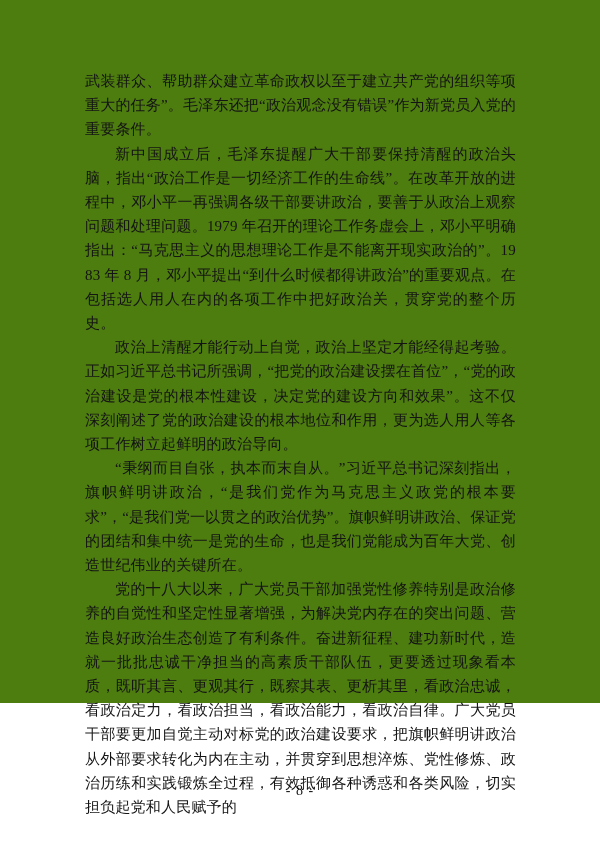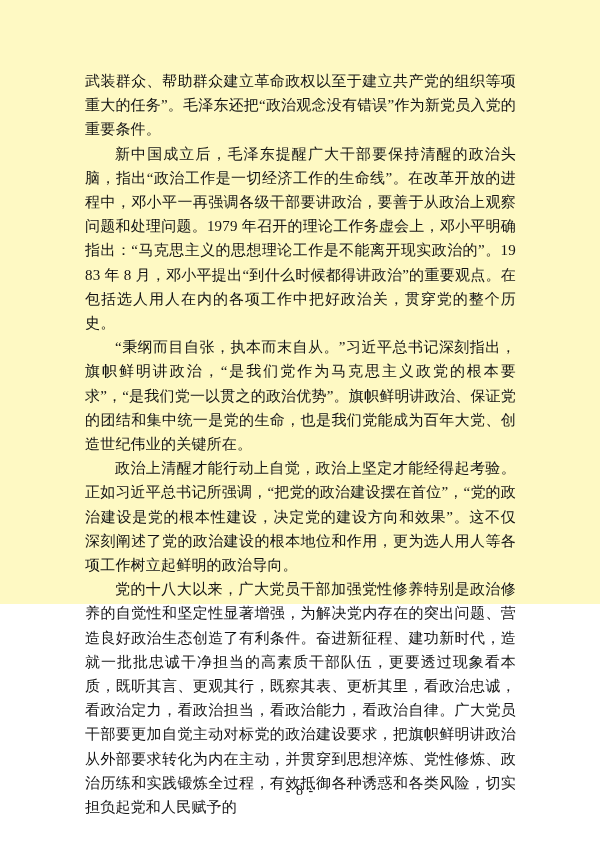--- a/index.html
+++ b/index.html
@@ -8,22 +8,22 @@
   }
   body {
     width: 600px;
     height: 849px;
     background: #ffffff;
     overflow: hidden;
   }
   .page {
     position: relative;
     width: 600px;
-    height: 604px;
-    background: #fef9c3;
+    height: 703px;
+    background: #4d7c0f;
     color: #141414;
     font-family: "Liberation Serif", "DejaVu Serif", serif;
   }
   .content {
     position: absolute;
     left: 85px;
     top: 69px;
     width: 431px;
     text-align: justify;
     text-justify: inter-ideograph;
@@ -50,18 +50,18 @@
     color: #141414;
   }
 </style>
 </head>
 <body>
 
 <div class="page">
   <div class="content">
     <p>武装群众、帮助群众建立革命政权以至于建立共产党的组织等项重大的任务”。毛泽东还把“政治观念没有错误”作为新党员入党的重要条件。</p>
     <p class="indent">新中国成立后，毛泽东提醒广大干部要保持清醒的政治头脑，指出“政治工作是一切经济工作的生命线”。在改革开放的进程中，邓小平一再强调各级干部要讲政治，要善于从政治上观察问题和处理问题。1979 年召开的理论工作务虚会上，邓小平明确指出：“马克思主义的思想理论工作是不能离开现实政治的”。1983 年 8 月，邓小平提出“到什么时候都得讲政治”的重要观点。在包括选人用人在内的各项工作中把好政治关，贯穿党的整个历史。</p>
+    <p class="indent">政治上清醒才能行动上自觉，政治上坚定才能经得起考验。正如习近平总书记所强调，“把党的政治建设摆在首位”，“党的政治建设是党的根本性建设，决定党的建设方向和效果”。这不仅深刻阐述了党的政治建设的根本地位和作用，更为选人用人等各项工作树立起鲜明的政治导向。</p>
     <p class="indent">“秉纲而目自张，执本而末自从。”习近平总书记深刻指出，旗帜鲜明讲政治，“是我们党作为马克思主义政党的根本要求”，“是我们党一以贯之的政治优势”。旗帜鲜明讲政治、保证党的团结和集中统一是党的生命，也是我们党能成为百年大党、创造世纪伟业的关键所在。</p>
-    <p class="indent">政治上清醒才能行动上自觉，政治上坚定才能经得起考验。正如习近平总书记所强调，“把党的政治建设摆在首位”，“党的政治建设是党的根本性建设，决定党的建设方向和效果”。这不仅深刻阐述了党的政治建设的根本地位和作用，更为选人用人等各项工作树立起鲜明的政治导向。</p>
     <p class="indent">党的十八大以来，广大党员干部加强党性修养特别是政治修养的自觉性和坚定性显著增强，为解决党内存在的突出问题、营造良好政治生态创造了有利条件。奋进新征程、建功新时代，造就一批批忠诚干净担当的高素质干部队伍，更要透过现象看本质，既听其言、更观其行，既察其表、更析其里，看政治忠诚，看政治定力，看政治担当，看政治能力，看政治自律。广大党员干部要更加自觉主动对标党的政治建设要求，把旗帜鲜明讲政治从外部要求转化为内在主动，并贯穿到思想淬炼、党性修炼、政治历练和实践锻炼全过程，有效抵御各种诱惑和各类风险，切实担负起党和人民赋予的</p>
   </div>
   <div class="page-number">- 8 -</div>
 </div>
 
 </body></html>

